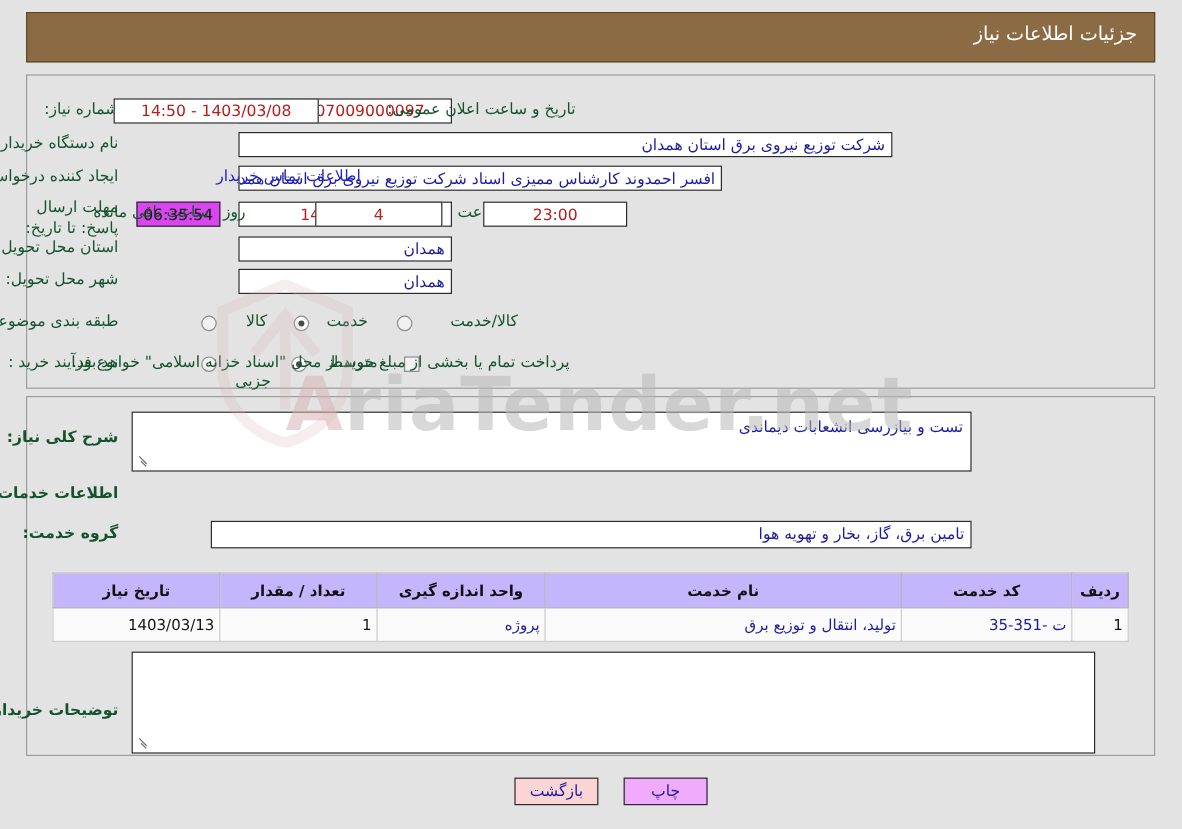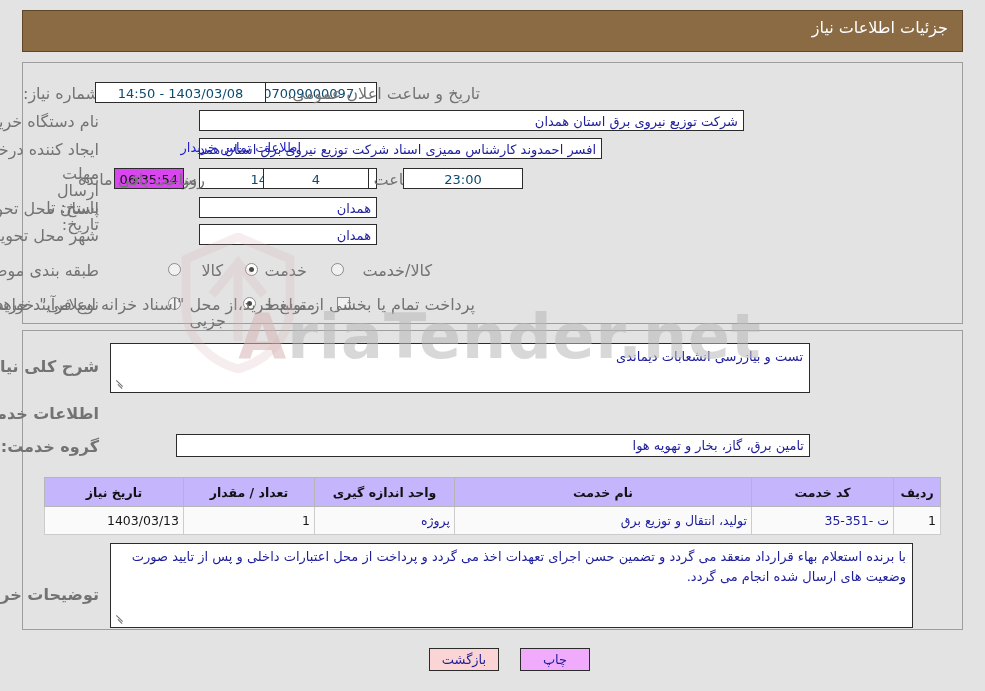--- a/index.html
+++ b/index.html
@@ -70,42 +70,42 @@
     box-sizing: border-box;
     background: transparent;
     z-index: 2;
   }
   .panel-top    { left: 22px; top: 62px;  width: 941px; height: 262px; }
   .panel-middle { left: 22px; top: 330px; width: 941px; height: 300px; }
 
   
   .lbl {
     position: absolute;
-    font-size: 16px;
-    color: #737373;
+    font-size: 13px;
+    color: #14532d;
     white-space: nowrap;
     z-index: 3;
   }
   .lbl-bold { font-weight: bold; }
 
   .fld {
     position: absolute;
     background: #ffffff;
     border: 1px solid #2b2b2b;
     box-sizing: border-box;
     font-size: 13px;
     color: #1d1d9c;
     padding: 1px 5px;
     overflow: hidden;
     white-space: nowrap;
     z-index: 3;
     line-height: 19px;
     text-align: right;
   }
-  .fld.center { text-align: center; color: #0c4a6e; }
+  .fld.center { text-align: center; color: #b91c1c; }
   .fld.amber  { background: #d946ef; text-align: center; color: #111; }
 
   .link {
     position: absolute;
     font-size: 13px;
     color: #2222cc;
     white-space: nowrap;
     cursor: pointer;
     z-index: 3;
   }
@@ -308,20 +308,19 @@
         <td>تولید، انتقال و توزیع برق</td>
         <td>پروژه</td>
         <td class="dark">1</td>
         <td class="dark">1403/03/13</td>
       </tr>
     </tbody>
   </table>
 
   <div class="lbl lbl-bold" style="right:886px; top:585px;">توضیحات خریدار:</div>
   <div class="ta" style="right:72px; top:543px; width:803px; height:85px;">
-    <span>با برنده استعلام بهاء قرارداد منعقد می گردد و تضمین حسن اجرای تعهدات اخذ می گردد و پرداخت از محل اعتبارات داخلی و پس از تایید صورت وضعیت های ارسال شده انجام می گردد.</span>
     <span class="grip"></span>
   </div>
 
   <div class="btn btn-print" style="left:520px; top:648px; width:70px; height:23px;">چاپ</div>
   <div class="btn btn-back" style="left:429px; top:648px; width:70px; height:23px;">بازگشت</div>
 
 </div>
 
 </body></html>

